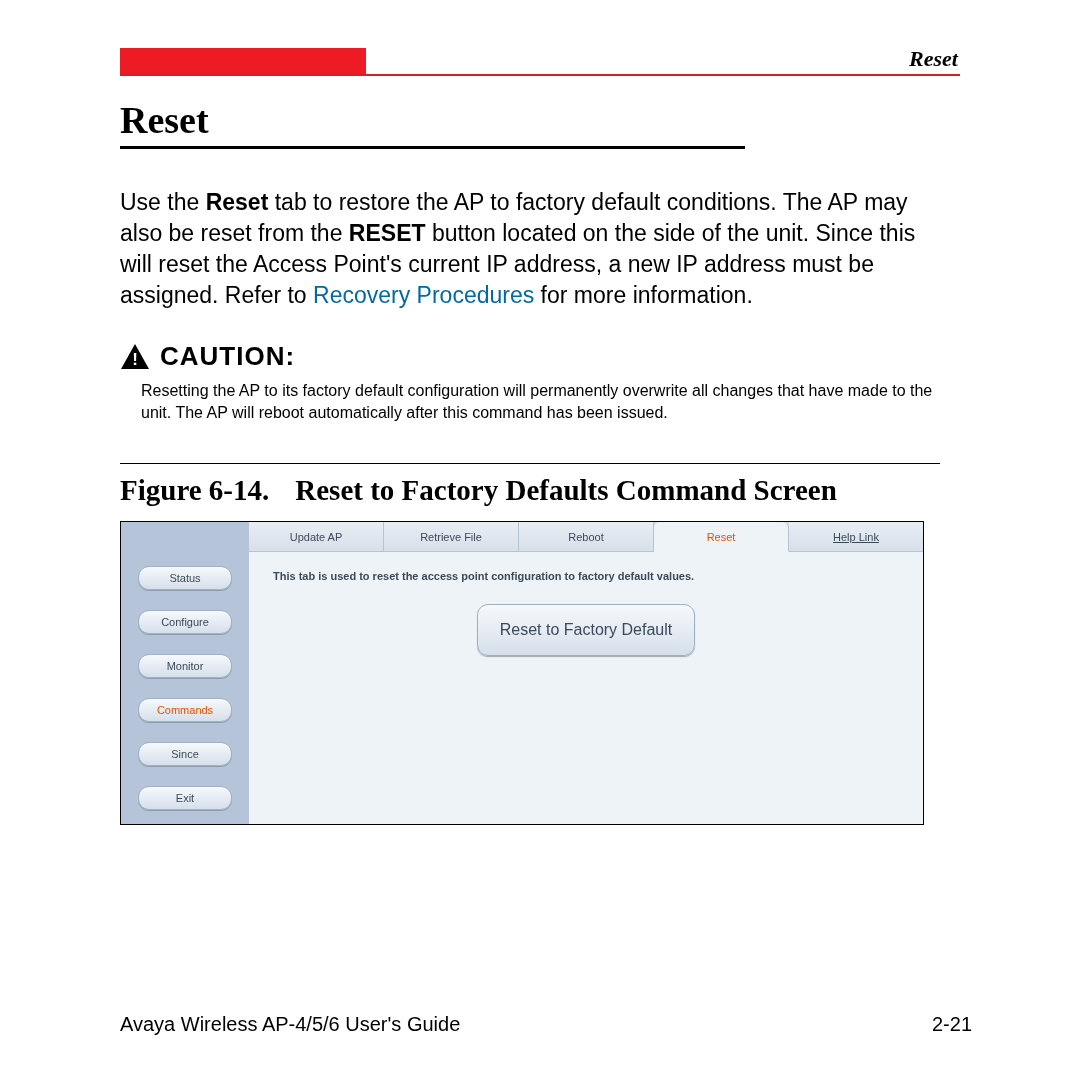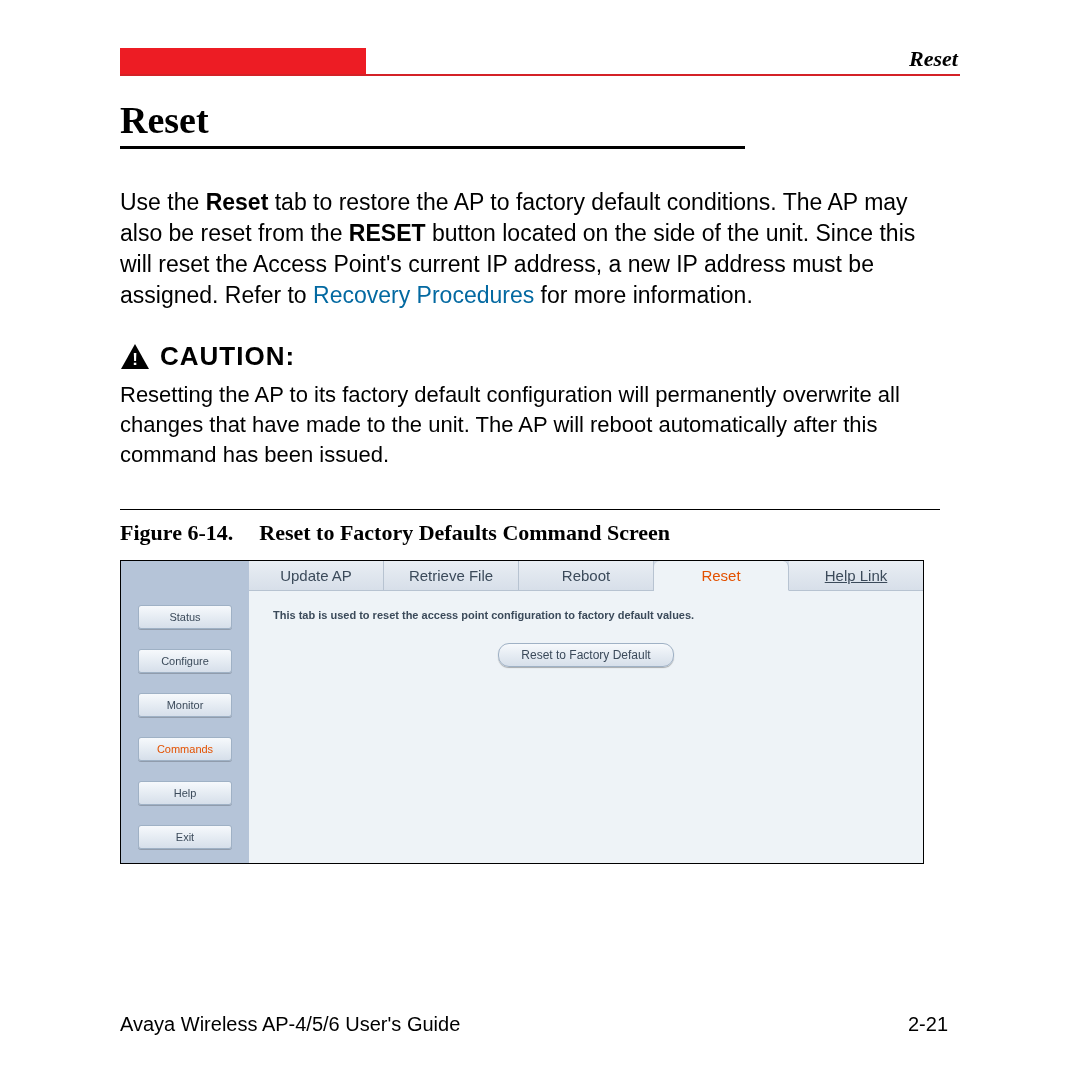--- a/index.html
+++ b/index.html
@@ -60,34 +60,35 @@
     margin-top: 30px;
     gap: 10px;
   }
   .caution-label {
     font-weight: bold;
     font-size: 26px;
     letter-spacing: 1px;
   }
   .caution-icon svg { display: block; }
   .caution-text {
-    font-size: 22px;
+    font-size: 16px;
     line-height: 1.35;
     margin-top: 8px;
     width: 820px;
+    margin-left: 21px;
   }
   .fig-rule {
     border-top: 1px solid #000;
     margin-top: 40px;
     width: 820px;
   }
   .fig-caption {
     font-family: "Book Antiqua", Palatino, "Times New Roman", serif;
     font-weight: bold;
-    font-size: 22px;
+    font-size: 29px;
     margin-top: 10px;
     width: 820px;
   }
   .fig-caption .num { margin-right: 26px; }
 
   
   .shot {
     margin-top: 14px;
     width: 802px;
     border: 1px solid #000;
@@ -101,21 +102,21 @@
     display: flex;
     flex-direction: column;
     align-items: center;
     padding-top: 44px;
     padding-bottom: 14px;
     gap: 20px;
   }
   .pill {
     width: 92px;
     height: 22px;
-    border-radius: 3px;
+    border-radius: 11px;
     background: linear-gradient(#f6f9fc, #d6dfea);
     border: 1px solid #9fb1c5;
     box-shadow: 0 1px 0 rgba(0,0,0,0.2);
     font-size: 11px;
     color: #3b4a5a;
     display: flex;
     align-items: center;
     justify-content: center;
     cursor: pointer;
   }
@@ -129,21 +130,21 @@
   .tabs {
     display: flex;
     height: 30px;
     background: #d2dbe6;
   }
   .tab {
     flex: 1;
     border-right: 1px solid #b7c3d1;
     border-bottom: 1px solid #b7c3d1;
     background: linear-gradient(#e9eef4, #d7dfe9);
-    font-size: 15px;
+    font-size: 11px;
     color: #3b4a5a;
     display: flex;
     align-items: center;
     justify-content: center;
     cursor: pointer;
   }
   .tab:last-child { border-right: none; text-decoration: underline; }
   .tab.active {
     background: #eef3f7;
     color: #e35100;
@@ -162,35 +163,35 @@
     font-style: italic;
     font-weight: bold;
     line-height: 1.35;
     margin-bottom: 18px;
   }
   .shot-btn-wrap {
     display: flex;
     justify-content: center;
   }
   .shot-btn {
-    padding: 4px 22px;
+    padding: 16px 22px;
     border-radius: 11px;
     background: linear-gradient(#f6f9fc, #d6dfea);
     border: 1px solid #9fb1c5;
     box-shadow: 0 1px 1px rgba(0,0,0,0.3);
-    font-size: 12px;
+    font-size: 16px;
     color: #3b4a5a;
     cursor: pointer;
   }
 
   .footer {
     position: absolute;
     bottom: 44px;
     left: 120px;
-    right: 132px;
+    right: 108px;
     display: flex;
     justify-content: space-between;
     font-size: 20px;
   }
 </style>
 </head>
 <body>
 
 <div class="page">
 
@@ -220,21 +221,21 @@
   <div class="fig-caption">
     <span class="num">Figure 6-14.</span><span>Reset to Factory Defaults Command Screen</span>
   </div>
 
   <div class="shot">
     <div class="shot-left">
       <div class="pill">Status</div>
       <div class="pill">Configure</div>
       <div class="pill">Monitor</div>
       <div class="pill active">Commands</div>
-      <div class="pill">Help</div>
+      <div class="pill">Since</div>
       <div class="pill">Exit</div>
     </div>
     <div class="shot-right">
       <div class="tabs">
         <div class="tab">Update AP</div>
         <div class="tab">Retrieve File</div>
         <div class="tab">Reboot</div>
         <div class="tab active">Reset</div>
         <div class="tab">Help Link</div>
       </div>

